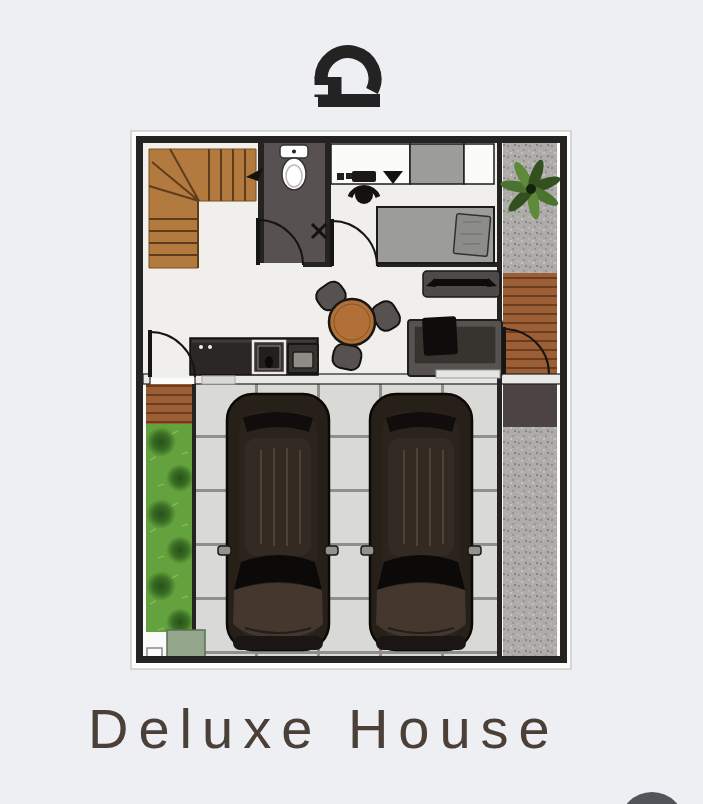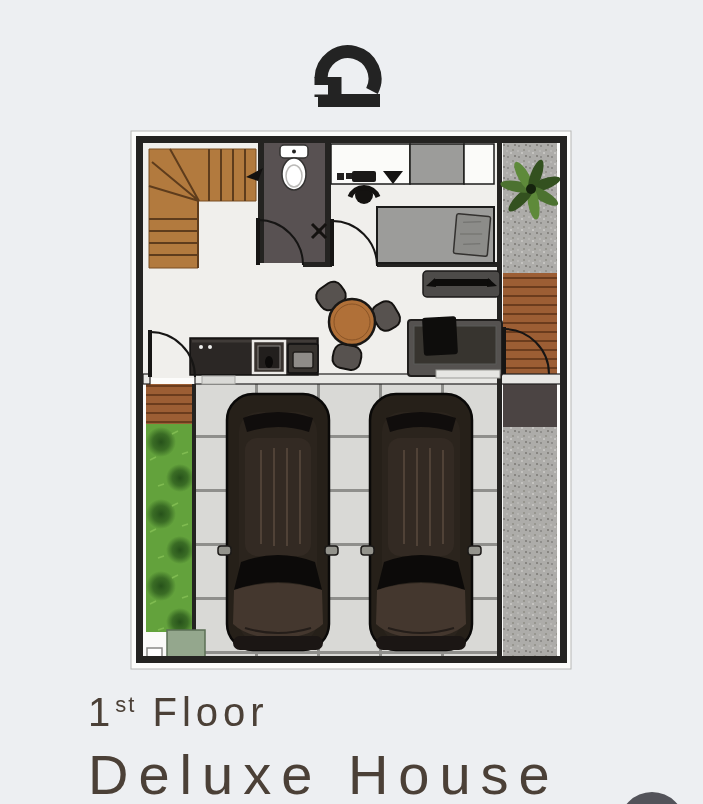--- a/index.html
+++ b/index.html
@@ -227,19 +227,18 @@
       <path d="M150 332 A 45 45 0 0 1 195 377" stroke-width="2"></path>
       <rect x="148" y="330" width="4" height="47" style="fill:var(--door-line,#161514)" stroke="none"></rect>
       <path d="M504 329 A 45 45 0 0 1 549 374" stroke-width="2"></path>
       <rect x="502" y="327" width="4" height="47" style="fill:var(--door-line,#161514)" stroke="none"></rect>
     </g>
 
     <path d="M246 177 L263 168 L258 181 Z" fill="#131110"></path>
   </svg>
 
   <div class="caption">
-    <div class="floor-line"><span>1</span><span class="sup">st</span> <span>Floor</span></div>
     <div class="house-name">Deluxe House</div>
   </div>
 
   <button class="fab" aria-label="action"></button>
 
 </div>
 
 </body></html>

